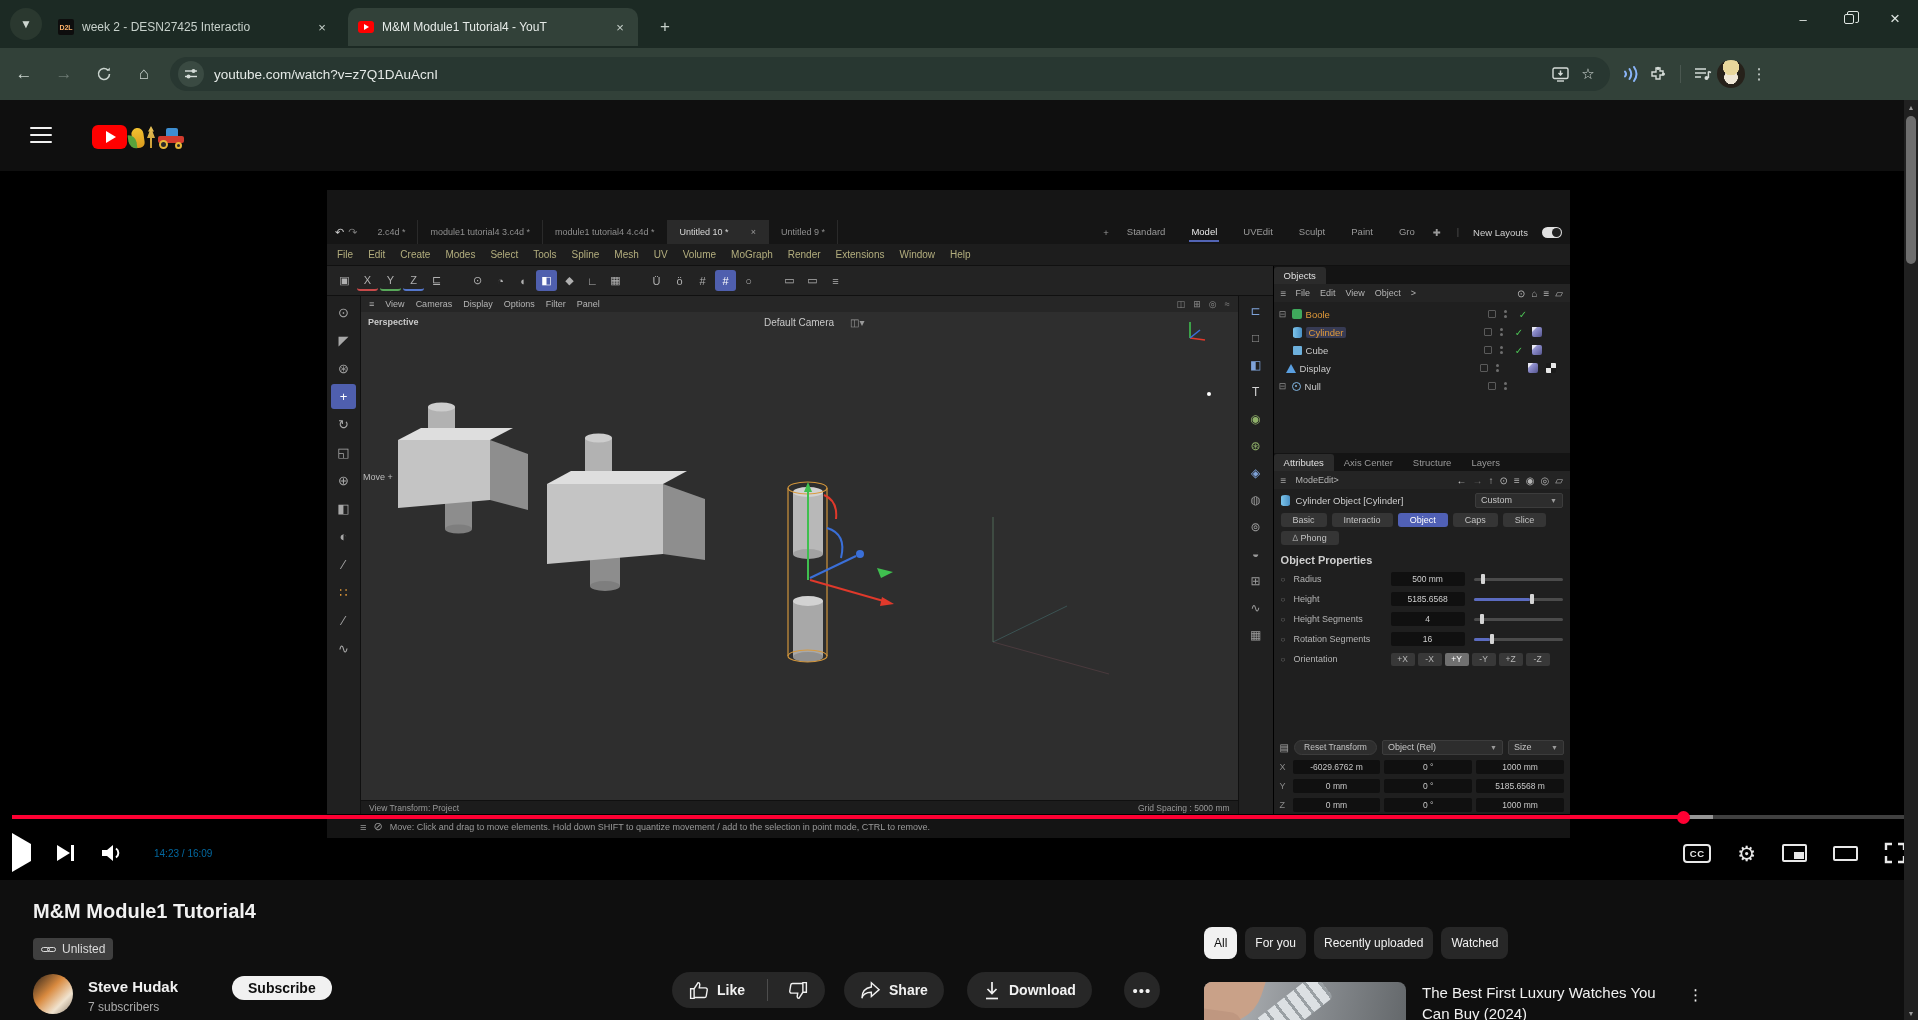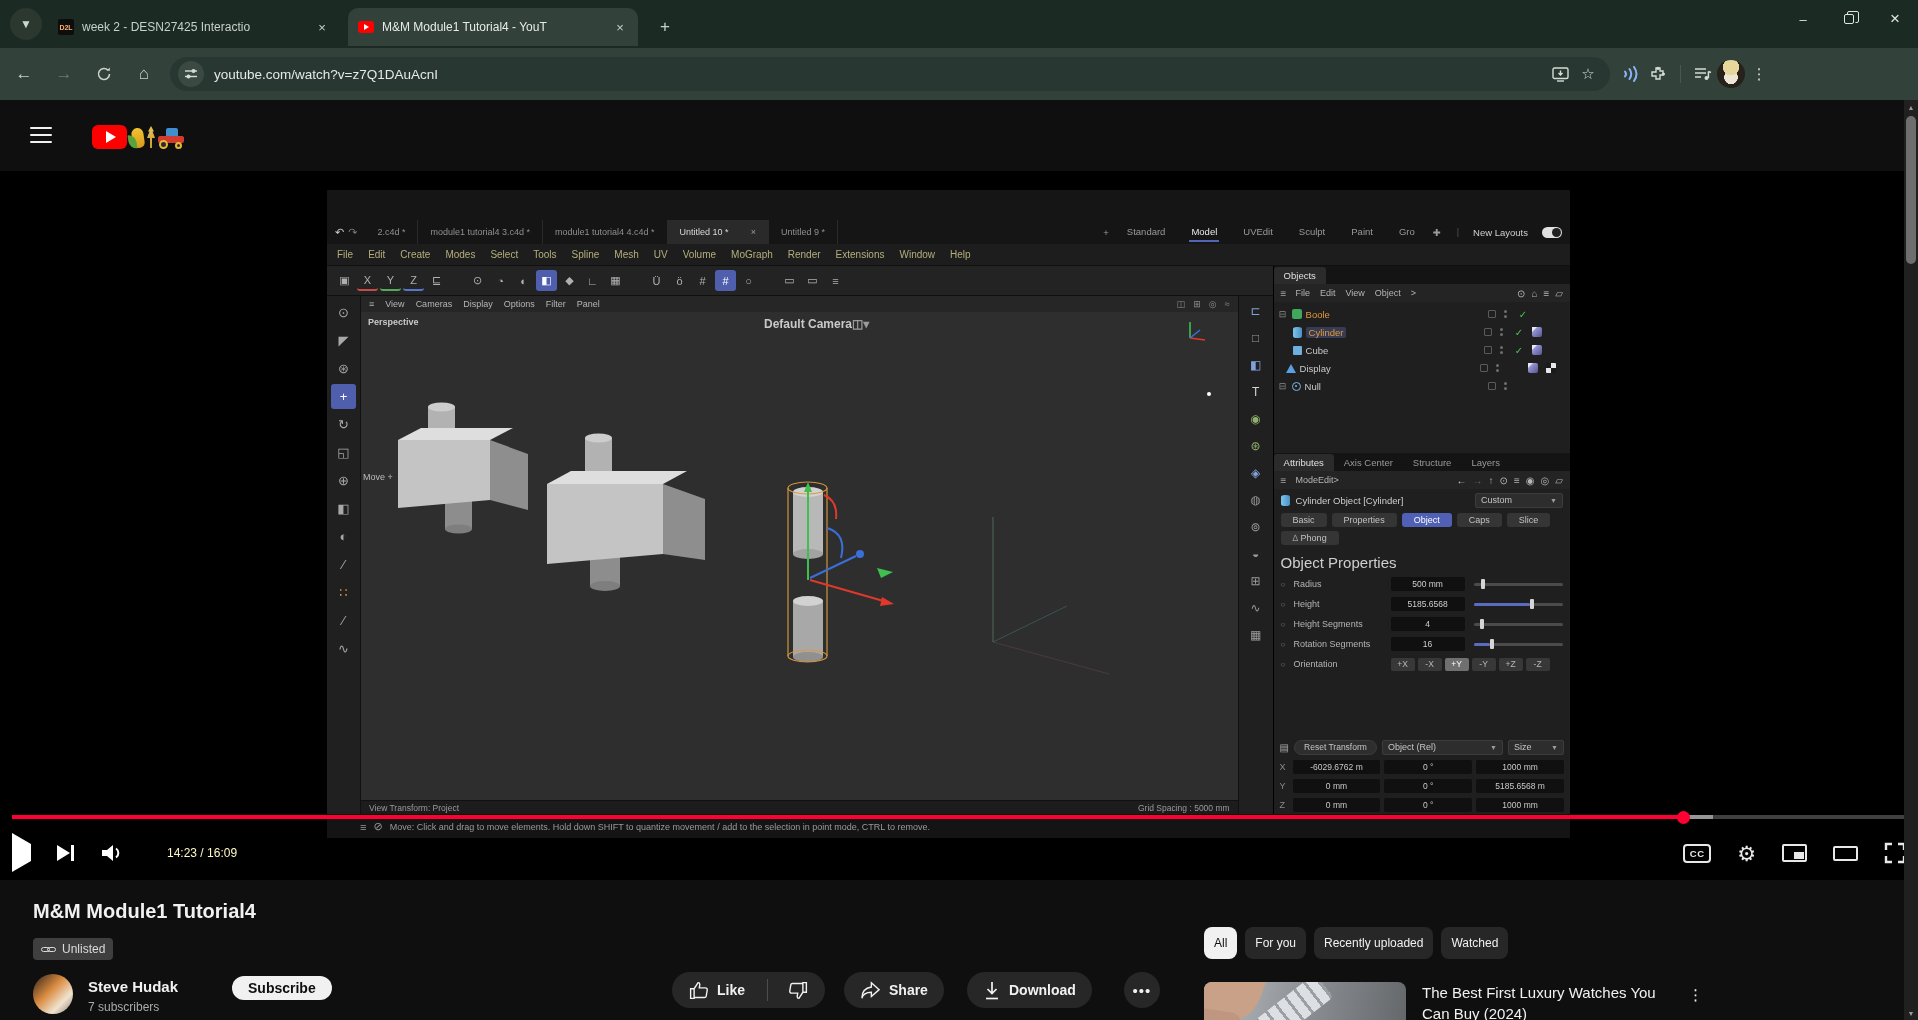--- a/index.html
+++ b/index.html
@@ -88,21 +88,21 @@
 .toolcol { width:34px; background:#202020; border-right:1px solid #101010; display:flex; flex-direction:column; align-items:center; padding-top:4px; gap:3px; }
 .tci { width:25px; height:25px; display:flex; align-items:center; justify-content:center; font-size:13px; color:#a8a8a8; border-radius:3px; }
 .tci.active { background:#4f5fae; color:#fff; }
 .vp-col { flex:1; display:flex; flex-direction:column; min-width:0; }
 .vp-menu { height:16px; background:#262626; display:flex; align-items:center; gap:11px; padding:0 8px; font-size:9px; color:#b5b5b5; }
 .vp-menu .mi { white-space:nowrap; }
 .vp-menu-right { margin-left:auto; display:flex; gap:8px; color:#8a8a8a; font-size:9px; }
 .vp-canvas { flex:1; background:#2e2e2e; position:relative; overflow:hidden; }
 .vp-canvas svg.scene { position:absolute; left:0; top:0; }
 .vp-label { position:absolute; left:7px; top:5px; color:#c9c9c9; font-size:9px; font-weight:bold; }
-.vp-camera { position:absolute; left:403px; top:5px; color:#c9c9c9; font-size:12px; display:flex; gap:0; align-items:center;font-weight:bold; }
+.vp-camera { position:absolute; left:403px; top:5px; color:#c9c9c9; font-size:10px; display:flex; gap:16px; align-items:center; }
 .vp-axis { position:absolute; right:30px; top:6px; }
 .vp-move-hint { position:absolute; left:2px; top:160px; color:#bdbdbd; font-size:9px; }
 .vp-cursor { position:absolute; left:846px; top:80px; width:4px; height:4px; background:#fff; border-radius:50%; }
 .vp-bottom { height:14px; background:#1c1c1c; display:flex; align-items:center; justify-content:space-between; padding:0 8px; font-size:8.5px; color:#9a9a9a; border-top:1px solid #101010; }
 .rightcol { width:35px; background:#202020; border-left:1px solid #101010; display:flex; flex-direction:column; align-items:center; padding-top:4px; gap:5px; }
 .rci { width:24px; height:22px; display:flex; align-items:center; justify-content:center; font-size:12px; color:#9a9a9a; }
 
 
 .panels { width:306px; background:#1f1f1f; border-left:1px solid #000; display:flex; flex-direction:column; font-size:9px; }
 .p-tabs { height:18px; background:#141414; display:flex; align-items:flex-end; }
@@ -134,21 +134,21 @@
 .icon-null { width:9px; height:9px; border:1px solid #7fb3e0; border-radius:50%; position:relative; }
 .icon-null::after { content:""; position:absolute; left:2.5px; top:2.5px; width:2px; height:2px; background:#7fb3e0; border-radius:50%; }
 .attr-panel { height:282px; display:flex; flex-direction:column; }
 .attr-objrow { height:22px; display:flex; align-items:center; gap:6px; padding:0 7px; }
 .attr-objname { color:#cfcfcf; font-size:9.5px; flex:1; }
 .mini-select { background:#2d2d2d; border:1px solid #3c3c3c; border-radius:2px; height:15px; display:flex; align-items:center; padding:0 5px; gap:6px; color:#c5c5c5; }
 .mini-select .car { font-size:7px; color:#9a9a9a; }
 .chip-row { display:flex; gap:5px; padding:2px 7px; flex-wrap:wrap; }
 .achip { background:#353535; border-radius:3px; padding:2px 12px; color:#c3c3c3; font-size:9px; }
 .achip.active { background:#5060b5; color:#fff; }
-.section-title { padding:7px 7px 3px; color:#cfcfcf; font-size:15px; font-weight:normal; }
+.section-title { padding:7px 7px 3px; color:#cfcfcf; font-size:11px; font-weight:bold; }
 .prop-row { height:20px; display:flex; align-items:center; padding:0 7px; gap:5px; }
 .prop-dot { color:#7a7a7a; font-size:8px; width:8px; }
 .prop-label { width:92px; color:#b5b5b5; font-size:9px; }
 .prop-value { width:74px; height:14px; background:#101010; border-radius:2px; color:#cfcfcf; display:flex; align-items:center; justify-content:center; font-size:8.5px; }
 .slider { flex:1; height:3px; background:#4b4b4b; border-radius:2px; position:relative; margin-left:4px; }
 .slider-fill { position:absolute; left:0; top:0; height:3px; background:#5b6bc0; border-radius:2px; }
 .slider-knob { position:absolute; top:-3.5px; width:4px; height:10px; background:#d5d5d5; border-radius:1px; }
 .orient-row { height:20px; display:flex; align-items:center; padding:0 7px; gap:5px; }
 .obtn { width:24px; height:13px; background:#383838; border-radius:2px; color:#b8b8b8; font-size:8.5px; display:flex; align-items:center; justify-content:center; }
 .obtn.active { background:#707070; color:#fff; }
@@ -167,21 +167,21 @@
 .progress { position:absolute; left:12px; right:12px; top:644px; height:4px; background:rgba(255,255,255,.25); }
 .progress-played { position:absolute; left:0; top:0; height:4px; background:#f03; }
 .progress-buffer { position:absolute; top:0; height:4px; background:rgba(255,255,255,.45); }
 .scrubber { position:absolute; top:-4.5px; width:13px; height:13px; background:#f03; border-radius:50%; margin-left:-6px; }
 .controls { position:absolute; left:12px; right:12px; top:658px; height:48px; display:flex; align-items:center; }
 .ctrl-left { display:flex; align-items:center; gap:26px; }
 .play-icon { width:0; height:0; border-left:19px solid #fff; border-top:11px solid transparent; border-bottom:11px solid transparent; }
 .next-icon { display:flex; align-items:center; }
 .next-icon .tri { width:0; height:0; border-left:13px solid #fff; border-top:8px solid transparent; border-bottom:8px solid transparent; }
 .next-icon .bar { width:3px; height:16px; background:#fff; margin-left:1px; }
-.time-text { color:#fef9c3; font-size:12px; margin-left:15px; white-space:pre; }
+.time-text { color:#0369a1; font-size:10px; margin-left:2px; white-space:pre; }
 .ctrl-right { margin-left:auto; display:flex; align-items:center; gap:26px; }
 .cc-icon { width:28px; height:19px; border:2px solid #e8e8e8; border-radius:4px; color:#e8e8e8; font-size:9.5px; font-weight:bold; display:flex; align-items:center; justify-content:center; letter-spacing:.5px; }
 .gear-icon { color:#e8e8e8; font-size:21px; line-height:1; }
 .mini-icon { width:25px; height:18px; border:2px solid #e8e8e8; border-radius:2px; position:relative; }
 .mini-icon::after { content:""; position:absolute; right:1px; bottom:1px; width:10px; height:7px; background:#e8e8e8; }
 .theater-icon { width:25px; height:15px; border:2px solid #e8e8e8; border-radius:2px; }
 
 
 .v-title { position:absolute; left:33px; top:900px; color:#f1f1f1; font-size:20px; font-weight:bold; }
 .v-badge { position:absolute; left:33px; top:938px; height:22px; background:#3f3f3f; border-radius:4px; display:flex; align-items:center; gap:6px; padding:0 8px; color:#dcdcdc; font-size:12px; }
@@ -710,21 +710,21 @@
               <span class="icon-cyl"></span>
               <span class="attr-objname">Cylinder Object [Cylinder]</span>
               <span class="mini-select" style="width:88px;justify-content:space-between;">
                 <span>Custom</span>
                   <span class="car">▼</span>
               </span>
             </div>
             <div class="chip-row">
 
             <span class="achip">Basic</span>
-                <span class="achip">Properties</span>
+                <span class="achip">Interactio</span>
                 <span class="achip active">Object</span>
                 <span class="achip">Caps</span>
                 <span class="achip">Slice</span>
               </div>
             <div class="chip-row">
               <span class="achip"><span style="color:#9a9a9a;">∆ </span><span>Phong</span></span>
             </div>
             <div class="section-title">Object Properties</div>
             <div>
 

